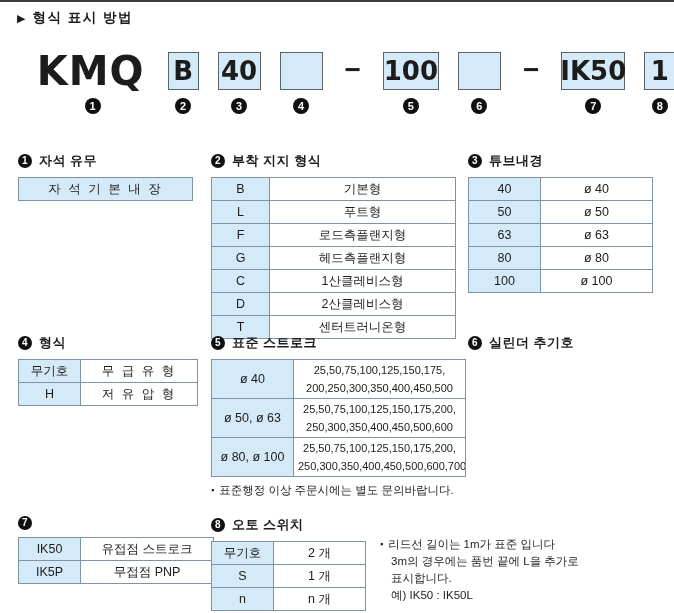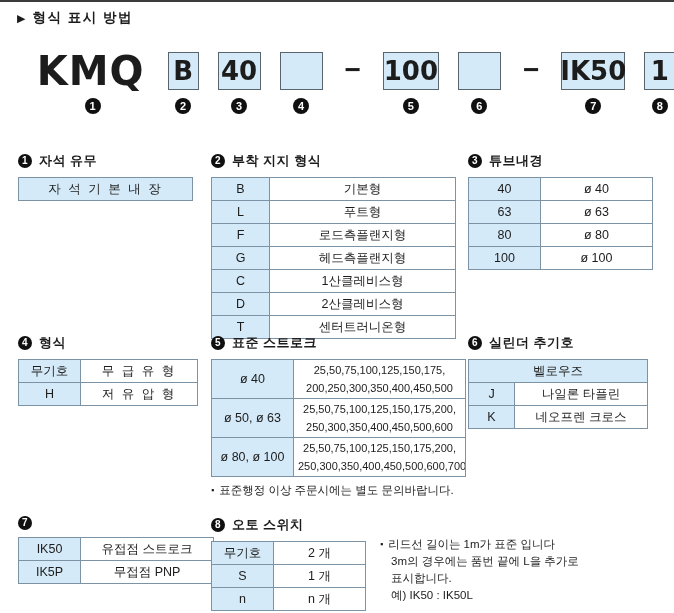--- a/index.html
+++ b/index.html
@@ -185,20 +185,24 @@
     <colgroup>
         <col style="width:72px">
         <col>
       </colgroup>
     <tbody>
         <tr>
           <td class="key">40</td>
           <td>ø 40</td>
         </tr>
     <tr>
+          <td class="key">50</td>
+          <td>ø 50</td>
+        </tr>
+    <tr>
           <td class="key">63</td>
           <td>ø 63</td>
         </tr>
     <tr>
           <td class="key">80</td>
           <td>ø 80</td>
         </tr>
     <tr>
           <td class="key">100</td>
           <td>ø 100</td>
@@ -268,39 +272,20 @@
     <span class="sq">▪</span>
     <span>표준행정 이상 주문시에는 별도 문의바랍니다.</span>
   </div>
 </div>
 
 <div class="section" style="left:468px; top:334px; width:180px;">
   <div class="section-title">
     <span class="num-circle">6</span>
     <span>실린더 추기호</span>
   </div>
-  <table class="spec rows23">
-    <colgroup>
-        <col style="width:46px">
-        <col>
-      </colgroup>
-    <tbody>
-        <tr>
-          <td class="key" colspan="2">벨로우즈</td>
-        </tr>
-    <tr>
-          <td class="key">J</td>
-          <td>나일론 타플린</td>
-        </tr>
-    <tr>
-          <td class="key">K</td>
-          <td>네오프렌 크로스</td>
-        </tr>
-  </tbody>
-    </table>
 </div>
 
 <div class="section" style="left:18px; top:516px; width:196px;">
   <div class="section-title">
     <span class="num-circle">7</span>
   </div>
   <table class="spec rows23">
     <colgroup>
         <col style="width:62px">
         <col>

